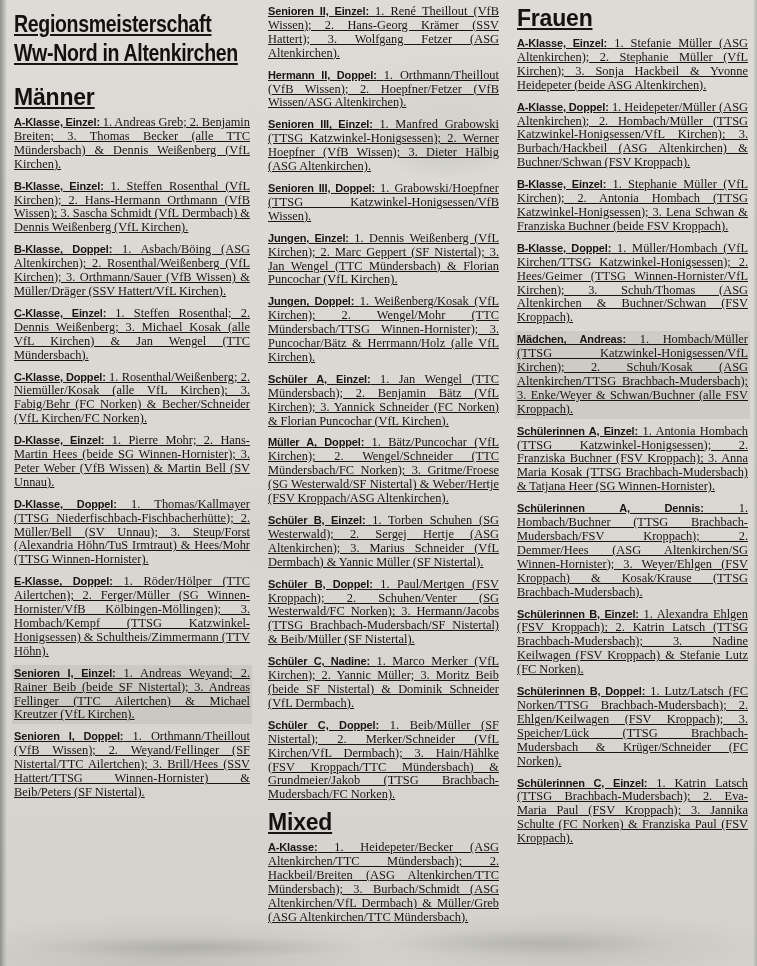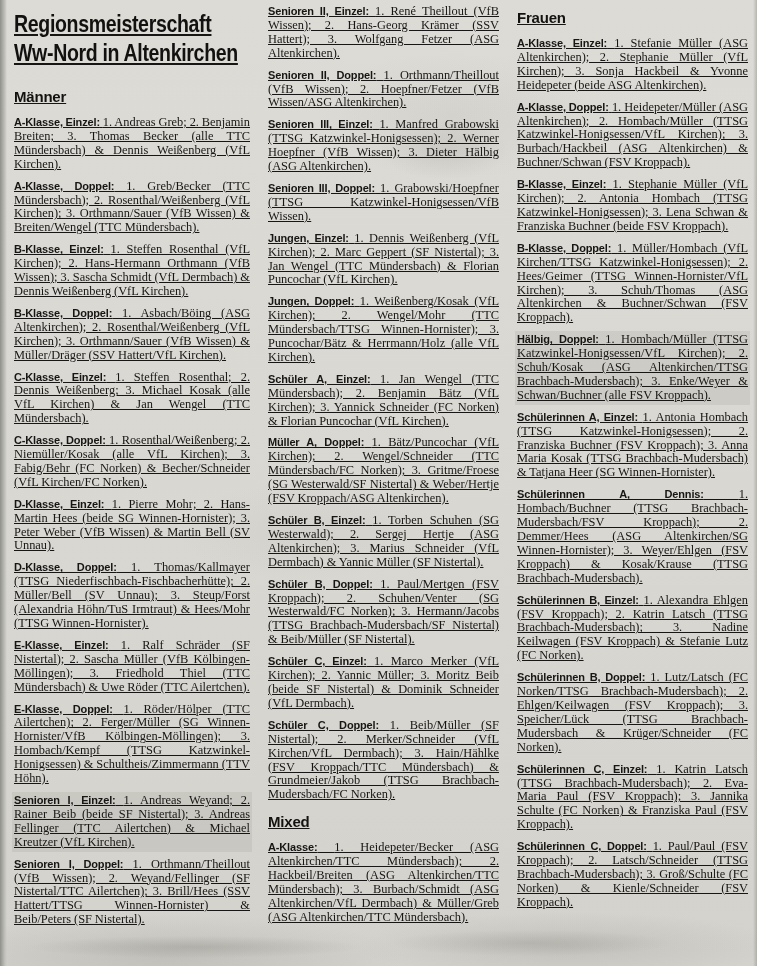--- a/index.html
+++ b/index.html
@@ -31,21 +31,21 @@
 
   .masthead {
     margin:5px 0 19px; white-space:nowrap;
     font-family:"Liberation Sans", sans-serif; font-weight:bold;
     font-size:23px; line-height:29px; letter-spacing:-0.4px;
     transform:scaleX(.85); transform-origin:0 0; color:#131110;
   }
   .sec {
     margin:10px 0 9px;
     font-family:"Liberation Sans", sans-serif; font-weight:bold;
-    font-size:15px; line-height:20px; letter-spacing:-0.2px; color:#141210;
+    font-size:23px; line-height:20px; letter-spacing:-0.2px; color:#141210;
   }
   .col-items > .sec:first-child { margin-top:3px; }
   .entry {
     margin:0 0 8px; font-size:12.4px; line-height:13.9px;
     text-align:justify; text-justify:inter-word;
     hyphens:auto; -webkit-hyphens:auto; word-spacing:-0.2px;
   }
   .entry .lbl {
     font-family:"Liberation Sans", sans-serif; font-weight:bold;
     font-size:11px; letter-spacing:-0.15px;
@@ -61,61 +61,58 @@
   <div class="patch p1"></div>
   <div class="patch p2"></div>
   <div class="patch p3"></div>
 
   <div class="cols">
     <div class="col">
       <h1 class="masthead"><span>Regionsmeisterschaft</span><br><span>Ww-Nord in Altenkirchen</span></h1>
       <div class="col-items">
           <h2 class="sec">Männer</h2>
           <p class="entry"><b class="lbl">A-Klasse, Einzel:</b> <span class="txt">1. Andreas Greb; 2. Benjamin Breiten; 3. Thomas Becker (alle TTC Mündersbach) &amp; Dennis Weißenberg (VfL Kirchen).</span></p>
-          <p class="entry"><b class="lbl">A-Klasse, Doppel:</b> <span class="txt">1. Greb/Becker (TTC Mündersbach); 2. Rosenthal/Weißenberg (VfL Kirchen); 3. Orthmann/Sauer (VfB Wissen) &amp; Breiten/Wengel (TTC Mündersbach).</span></p>
           <p class="entry"><b class="lbl">B-Klasse, Einzel:</b> <span class="txt">1. Steffen Rosenthal (VfL Kirchen); 2. Hans-Hermann Orthmann (VfB Wissen); 3. Sascha Schmidt (VfL Dermbach) &amp; Dennis Weißenberg (VfL Kirchen).</span></p>
           <p class="entry"><b class="lbl">B-Klasse, Doppel:</b> <span class="txt">1. Asbach/Böing (ASG Altenkirchen); 2. Rosenthal/Weißenberg (VfL Kirchen); 3. Orthmann/Sauer (VfB Wissen) &amp; Müller/Dräger (SSV Hattert/VfL Kirchen).</span></p>
           <p class="entry"><b class="lbl">C-Klasse, Einzel:</b> <span class="txt">1. Steffen Rosenthal; 2. Dennis Weißenberg; 3. Michael Kosak (alle VfL Kirchen) &amp; Jan Wengel (TTC Mündersbach).</span></p>
           <p class="entry"><b class="lbl">C-Klasse, Doppel:</b> <span class="txt">1. Rosenthal/Weißenberg; 2. Niemüller/Kosak (alle VfL Kirchen); 3. Fabig/Behr (FC Norken) &amp; Becher/Schneider (VfL Kirchen/FC Norken).</span></p>
           <p class="entry"><b class="lbl">D-Klasse, Einzel:</b> <span class="txt">1. Pierre Mohr; 2. Hans-Martin Hees (beide SG Winnen-Hornister); 3. Peter Weber (VfB Wissen) &amp; Martin Bell (SV Unnau).</span></p>
           <p class="entry"><b class="lbl">D-Klasse, Doppel:</b> <span class="txt">1. Thomas/Kallmayer (TTSG Niederfischbach-Fischbacherhütte); 2. Müller/Bell (SV Unnau); 3. Steup/Forst (Alexandria Höhn/TuS Irmtraut) &amp; Hees/Mohr (TTSG Winnen-Hornister).</span></p>
-          <p class="entry"><b class="lbl">E-Klasse, Einzel:</b> <span class="txt">1. Ralf Schräder (SF Nistertal); 2. Sascha Müller (VfB Kölbingen-Möllingen); 3. Friedhold Thiel (TTC Mündersbach) &amp; Uwe Röder (TTC Ailertchen).</span></p>
           <p class="entry"><b class="lbl">E-Klasse, Doppel:</b> <span class="txt">1. Röder/Hölper (TTC Ailertchen); 2. Ferger/Müller (SG Winnen-Hornister/VfB Kölbingen-Möllingen); 3. Hombach/Kempf (TTSG Katzwinkel-Honigsessen) &amp; Schultheis/Zimmermann (TTV Höhn).</span></p>
           <p class="entry shaded"><b class="lbl">Senioren I, Einzel:</b> <span class="txt">1. Andreas Weyand; 2. Rainer Beib (beide SF Nistertal); 3. Andreas Fellinger (TTC Ailertchen) &amp; Michael Kreutzer (VfL Kirchen).</span></p>
           <p class="entry"><b class="lbl">Senioren I, Doppel:</b> <span class="txt">1. Orthmann/Theillout (VfB Wissen); 2. Weyand/Fellinger (SF Nistertal/TTC Ailertchen); 3. Brill/Hees (SSV Hattert/TTSG Winnen-Hornister) &amp; Beib/Peters (SF Nistertal).</span></p>
         </div>
     </div>
     <div class="col">
       <div class="col-items">
           <p class="entry"><b class="lbl">Senioren II, Einzel:</b> <span class="txt">1. René Theillout (VfB Wissen); 2. Hans-Georg Krämer (SSV Hattert); 3. Wolfgang Fetzer (ASG Altenkirchen).</span></p>
-          <p class="entry"><b class="lbl">Senioren II, Doppel:</b> <span class="txt">1. Orthmann/Theillout (VfB Wissen); 2. Hoepfner/Fetzer (VfB Wissen/ASG Altenkirchen).</span></p>
+          <p class="entry"><b class="lbl">Hermann II, Doppel:</b> <span class="txt">1. Orthmann/Theillout (VfB Wissen); 2. Hoepfner/Fetzer (VfB Wissen/ASG Altenkirchen).</span></p>
           <p class="entry"><b class="lbl">Senioren III, Einzel:</b> <span class="txt">1. Manfred Grabowski (TTSG Katzwinkel-Honigsessen); 2. Werner Hoepfner (VfB Wissen); 3. Dieter Hälbig (ASG Altenkirchen).</span></p>
           <p class="entry"><b class="lbl">Senioren III, Doppel:</b> <span class="txt">1. Grabowski/Hoepfner (TTSG Katzwinkel-Honigsessen/VfB Wissen).</span></p>
           <p class="entry"><b class="lbl">Jungen, Einzel:</b> <span class="txt">1. Dennis Weißenberg (VfL Kirchen); 2. Marc Geppert (SF Nistertal); 3. Jan Wengel (TTC Mündersbach) &amp; Florian Puncochar (VfL Kirchen).</span></p>
           <p class="entry"><b class="lbl">Jungen, Doppel:</b> <span class="txt">1. Weißenberg/Kosak (VfL Kirchen); 2. Wengel/Mohr (TTC Mündersbach/TTSG Winnen-Hornister); 3. Puncochar/Bätz &amp; Herrmann/Holz (alle VfL Kirchen).</span></p>
           <p class="entry"><b class="lbl">Schüler A, Einzel:</b> <span class="txt">1. Jan Wengel (TTC Mündersbach); 2. Benjamin Bätz (VfL Kirchen); 3. Yannick Schneider (FC Norken) &amp; Florian Puncochar (VfL Kirchen).</span></p>
           <p class="entry"><b class="lbl">Müller A, Doppel:</b> <span class="txt">1. Bätz/Puncochar (VfL Kirchen); 2. Wengel/Schneider (TTC Mündersbach/FC Norken); 3. Gritme/Froese (SG Westerwald/SF Nistertal) &amp; Weber/Hertje (FSV Kroppach/ASG Altenkirchen).</span></p>
           <p class="entry"><b class="lbl">Schüler B, Einzel:</b> <span class="txt">1. Torben Schuhen (SG Westerwald); 2. Sergej Hertje (ASG Altenkirchen); 3. Marius Schneider (VfL Dermbach) &amp; Yannic Müller (SF Nistertal).</span></p>
           <p class="entry"><b class="lbl">Schüler B, Doppel:</b> <span class="txt">1. Paul/Mertgen (FSV Kroppach); 2. Schuhen/Venter (SG Westerwald/FC Norken); 3. Hermann/Jacobs (TTSG Brachbach-Mudersbach/SF Nistertal) &amp; Beib/Müller (SF Nistertal).</span></p>
-          <p class="entry"><b class="lbl">Schüler C, Einzel:</b> <span class="txt">1. Marco Merker (VfL Kirchen); 2. Yannic Müller; 3. Moritz Beib (beide SF Nistertal) &amp; Dominik Schneider (VfL Dermbach).</span></p>
+          <p class="entry"><b class="lbl">Schüler C, Nadine:</b> <span class="txt">1. Marco Merker (VfL Kirchen); 2. Yannic Müller; 3. Moritz Beib (beide SF Nistertal) &amp; Dominik Schneider (VfL Dermbach).</span></p>
           <p class="entry"><b class="lbl">Schüler C, Doppel:</b> <span class="txt">1. Beib/Müller (SF Nistertal); 2. Merker/Schneider (VfL Kirchen/VfL Dermbach); 3. Hain/Hählke (FSV Kroppach/TTC Mündersbach) &amp; Grundmeier/Jakob (TTSG Brachbach-Mudersbach/FC Norken).</span></p>
           <h2 class="sec">Mixed</h2>
           <p class="entry"><b class="lbl">A-Klasse:</b> <span class="txt">1. Heidepeter/Becker (ASG Altenkirchen/TTC Mündersbach); 2. Hackbeil/Breiten (ASG Altenkirchen/TTC Mündersbach); 3. Burbach/Schmidt (ASG Altenkirchen/VfL Dermbach) &amp; Müller/Greb (ASG Altenkirchen/TTC Mündersbach).</span></p>
         </div>
     </div>
     <div class="col">
       <div class="col-items">
           <h2 class="sec">Frauen</h2>
           <p class="entry"><b class="lbl">A-Klasse, Einzel:</b> <span class="txt">1. Stefanie Müller (ASG Altenkirchen); 2. Stephanie Müller (VfL Kirchen); 3. Sonja Hackbeil &amp; Yvonne Heidepeter (beide ASG Altenkirchen).</span></p>
           <p class="entry"><b class="lbl">A-Klasse, Doppel:</b> <span class="txt">1. Heidepeter/Müller (ASG Altenkirchen); 2. Hombach/Müller (TTSG Katzwinkel-Honigsessen/VfL Kirchen); 3. Burbach/Hackbeil (ASG Altenkirchen) &amp; Buchner/Schwan (FSV Kroppach).</span></p>
           <p class="entry"><b class="lbl">B-Klasse, Einzel:</b> <span class="txt">1. Stephanie Müller (VfL Kirchen); 2. Antonia Hombach (TTSG Katzwinkel-Honigsessen); 3. Lena Schwan &amp; Franziska Buchner (beide FSV Kroppach).</span></p>
           <p class="entry"><b class="lbl">B-Klasse, Doppel:</b> <span class="txt">1. Müller/Hombach (VfL Kirchen/TTSG Katzwinkel-Honigsessen); 2. Hees/Geimer (TTSG Winnen-Hornister/VfL Kirchen); 3. Schuh/Thomas (ASG Altenkirchen &amp; Buchner/Schwan (FSV Kroppach).</span></p>
-          <p class="entry shaded"><b class="lbl">Hälbig, Doppel:</b> <span class="txt">1. Hombach/Müller (TTSG Katzwinkel-Honigsessen/VfL Kirchen); 2. Schuh/Kosak (ASG Altenkirchen/TTSG Brachbach-Mudersbach); 3. Enke/Weyer &amp; Schwan/Buchner (alle FSV Kroppach).</span></p>
+          <p class="entry shaded"><b class="lbl">Mädchen, Andreas:</b> <span class="txt">1. Hombach/Müller (TTSG Katzwinkel-Honigsessen/VfL Kirchen); 2. Schuh/Kosak (ASG Altenkirchen/TTSG Brachbach-Mudersbach); 3. Enke/Weyer &amp; Schwan/Buchner (alle FSV Kroppach).</span></p>
           <p class="entry"><b class="lbl">Schülerinnen A, Einzel:</b> <span class="txt">1. Antonia Hombach (TTSG Katzwinkel-Honigsessen); 2. Franziska Buchner (FSV Kroppach); 3. Anna Maria Kosak (TTSG Brachbach-Mudersbach) &amp; Tatjana Heer (SG Winnen-Hornister).</span></p>
           <p class="entry"><b class="lbl">Schülerinnen A, Dennis:</b> <span class="txt">1. Hombach/Buchner (TTSG Brachbach-Mudersbach/FSV Kroppach); 2. Demmer/Hees (ASG Altenkirchen/SG Winnen-Hornister); 3. Weyer/Ehlgen (FSV Kroppach) &amp; Kosak/Krause (TTSG Brachbach-Mudersbach).</span></p>
           <p class="entry"><b class="lbl">Schülerinnen B, Einzel:</b> <span class="txt">1. Alexandra Ehlgen (FSV Kroppach); 2. Katrin Latsch (TTSG Brachbach-Mudersbach); 3. Nadine Keilwagen (FSV Kroppach) &amp; Stefanie Lutz (FC Norken).</span></p>
           <p class="entry"><b class="lbl">Schülerinnen B, Doppel:</b> <span class="txt">1. Lutz/Latsch (FC Norken/TTSG Brachbach-Mudersbach); 2. Ehlgen/Keilwagen (FSV Kroppach); 3. Speicher/Lück (TTSG Brachbach-Mudersbach &amp; Krüger/Schneider (FC Norken).</span></p>
           <p class="entry"><b class="lbl">Schülerinnen C, Einzel:</b> <span class="txt">1. Katrin Latsch (TTSG Brachbach-Mudersbach); 2. Eva-Maria Paul (FSV Kroppach); 3. Jannika Schulte (FC Norken) &amp; Franziska Paul (FSV Kroppach).</span></p>
-          <p class="entry"><b class="lbl">Schülerinnen C, Doppel:</b> <span class="txt">1. Paul/Paul (FSV Kroppach); 2. Latsch/Schneider (TTSG Brachbach-Mudersbach); 3. Groß/Schulte (FC Norken) &amp; Kienle/Schneider (FSV Kroppach).</span></p>
         </div>
     </div>
   </div>
 </div>
 
 </body></html>

